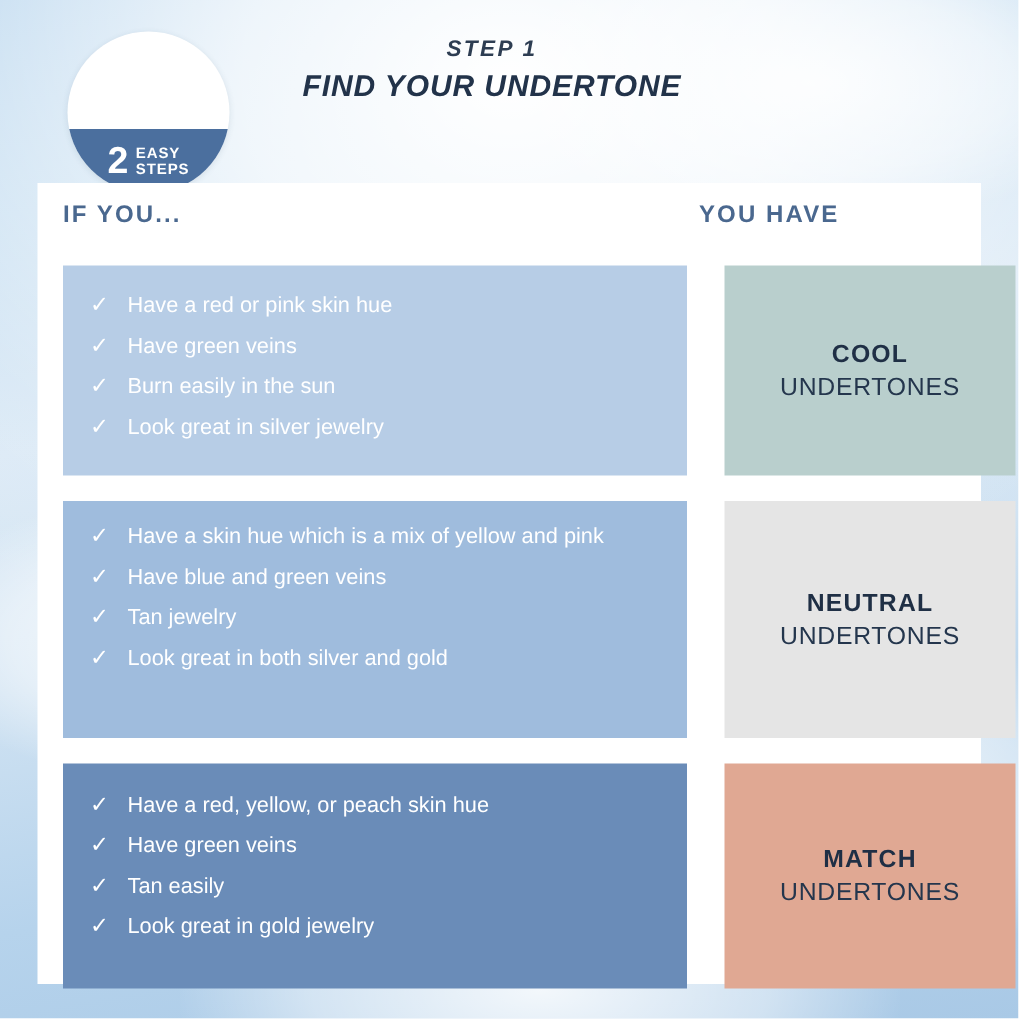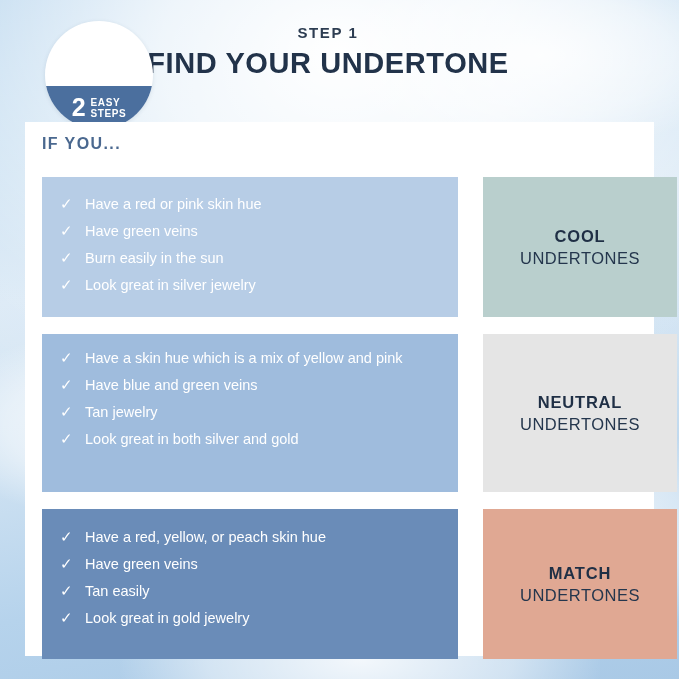--- a/index.html
+++ b/index.html
@@ -32,31 +32,32 @@
   .cloud.c3 { left: 120px; top: 560px; width: 480px; height: 200px; }
   .cloud.c4 { left: 330px; top: -40px; width: 420px; height: 190px; }
 
   
   .header {
     position: absolute;
     left: 0;
     top: 24px;
     width: 656px;
     text-align: center;
+    font-style: italic;
   }
   .step-label {
     color: #2d3d52;
     font-size: 15px;
     font-weight: bold;
     letter-spacing: 1.6px;
     margin-bottom: 6px;
   }
   .main-title {
     color: #22334a;
-    font-size: 29px;
+    font-size: 20px;
     font-weight: bold;
     letter-spacing: 0.6px;
   }
 
   
   .badge {
     position: absolute;
     left: 45px;
     top: 21px;
     width: 108px;
@@ -224,20 +225,21 @@
       <span class="badge-words">
         <div>EASY</div>
         <div>STEPS</div>
       </span>
     </div>
   </div>
 
   <div class="panel">
     <div class="col-heads">
       <div class="col-head left">IF YOU...</div>
+      <div class="col-head right">YOU HAVE</div>
     </div>
 
     <div class="row r1">
       <div class="list-box cool">
         <div class="item">
           <span class="check">✓</span>
           <span class="item-text">Have a red or pink skin hue</span>
         </div>
         <div class="item">
           <span class="check">✓</span>

